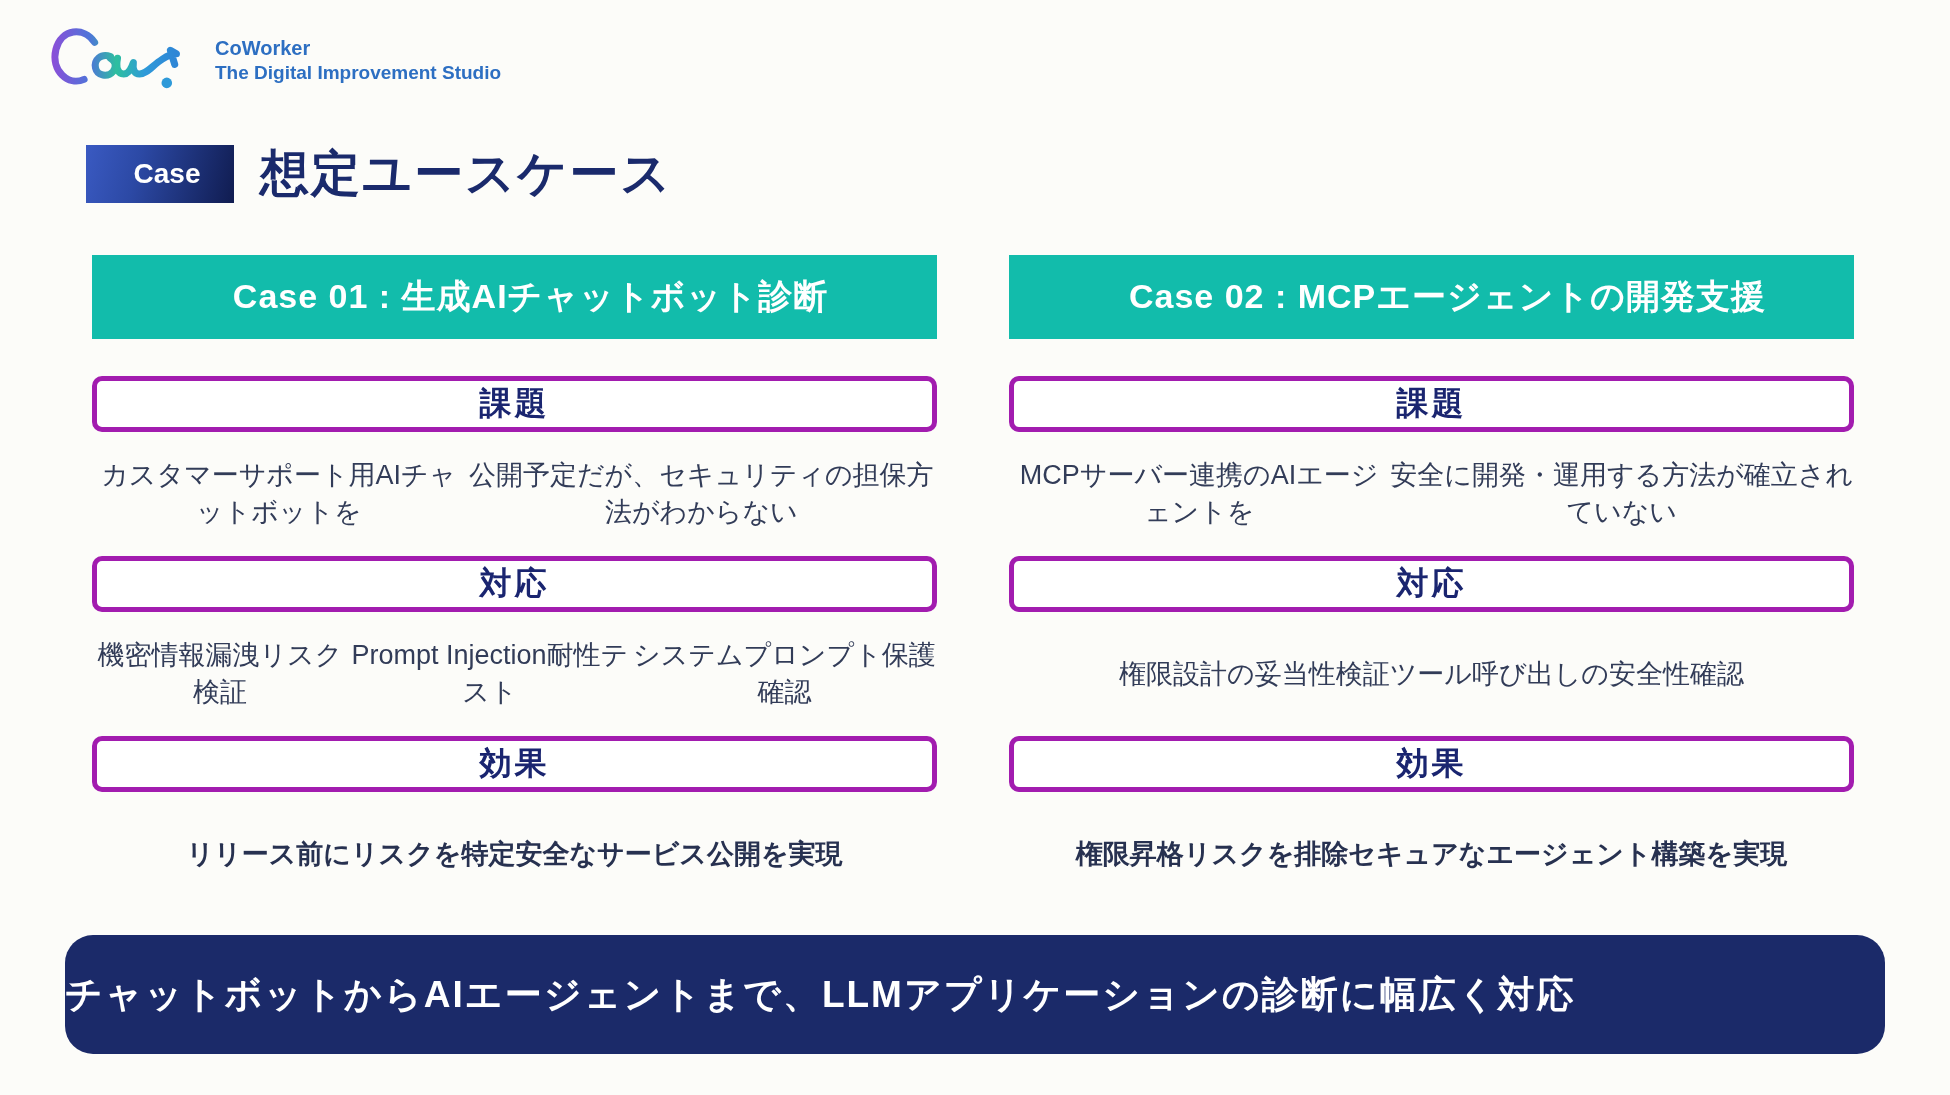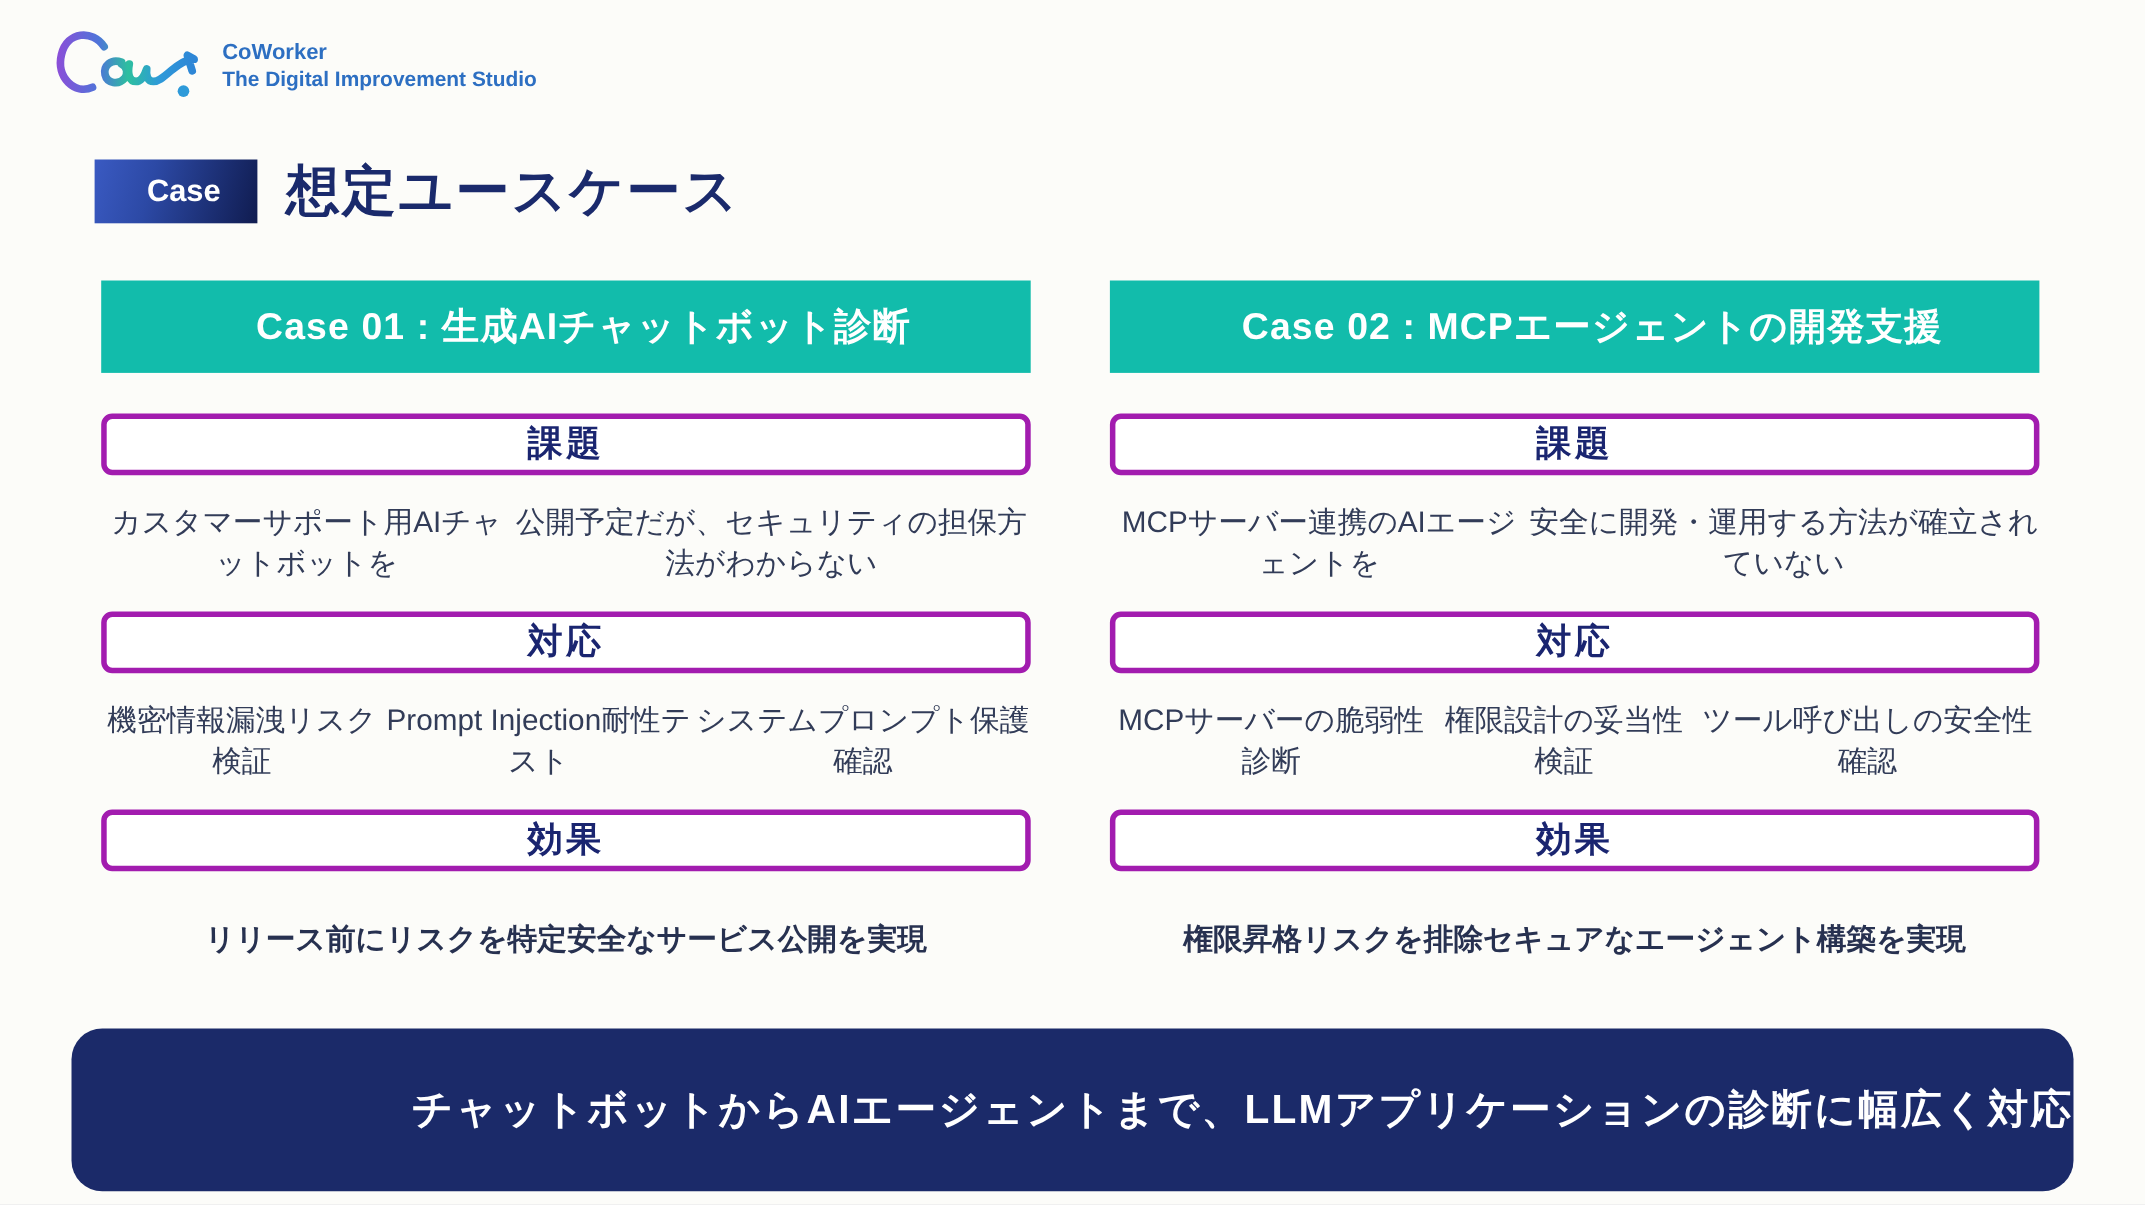--- a/index.html
+++ b/index.html
@@ -6,21 +6,21 @@
   .slide{
     position:relative;
     width:1950px;height:1095px;
     background:#fcfcf9;
     overflow:hidden;
     font-family:"Liberation Sans","DejaVu Sans",sans-serif;
   }
   
   .brand{position:absolute;left:38px;top:16px;display:flex;align-items:center;}
   .brand-mark{width:152px;height:88px;}
-  .brand-text{margin-left:12px;color:#2d6fc2;font-weight:bold;line-height:1.3;}
+  .brand-text{margin-left:25px;color:#2d6fc2;font-weight:bold;line-height:1.3;}
   .brand-name{font-size:20px;}
   .brand-tagline{font-size:19px;}
   
   .title-row{position:absolute;left:86px;top:141px;display:flex;align-items:center;}
   .case-badge{
     width:148px;height:58px;
     background:linear-gradient(105deg,#3a5ac2 0%,#2c49a5 35%,#101c50 100%);
     color:#ffffff;font-size:28px;font-weight:bold;
     display:flex;align-items:center;justify-content:center;
     padding-left:14px;box-sizing:border-box;
@@ -45,23 +45,23 @@
   }
   .label-box.mt0{margin-top:0;}
   .section-body{
     height:124px;display:flex;flex-direction:row;
     align-items:center;justify-content:center;
     color:#323c58;font-size:27px;line-height:37px;text-align:center;
   }
   .section-body.bold{font-weight:bold;color:#273150;}
   
   .banner{
-    position:absolute;left:65px;right:65px;top:935px;height:148px;
+    position:absolute;left:65px;right:65px;top:935px;height:119px;
     background:#1b2a69;border-radius:28px;
-    display:flex;align-items:center;justify-content:flex-end;
+    display:flex;align-items:center;justify-content:flex-start;
   }
   .banner span{color:#ffffff;font-size:37px;font-weight:bold;letter-spacing:2px;}
 </style>
 </head>
 <body>
 
 <div class="slide">
 
   <div class="brand">
     <svg class="brand-mark" viewBox="0 0 160 100" aria-hidden="true">
@@ -121,21 +121,20 @@
       <div class="case-header">Case 02 : MCPエージェントの開発支援</div>
 
       <div class="label-box">課題</div>
       <div class="section-body">
         <div>MCPサーバー連携のAIエージェントを</div>
         <div>安全に開発・運用する方法が確立されていない</div>
       </div>
 
       <div class="label-box mt0">対応</div>
       <div class="section-body">
-        <div>MCPサーバーの脆弱性診断</div>
         <div>権限設計の妥当性検証</div>
         <div>ツール呼び出しの安全性確認</div>
       </div>
 
       <div class="label-box mt0">効果</div>
       <div class="section-body bold">
         <div>権限昇格リスクを排除</div>
         <div>セキュアなエージェント構築を実現</div>
       </div>
     </div>

